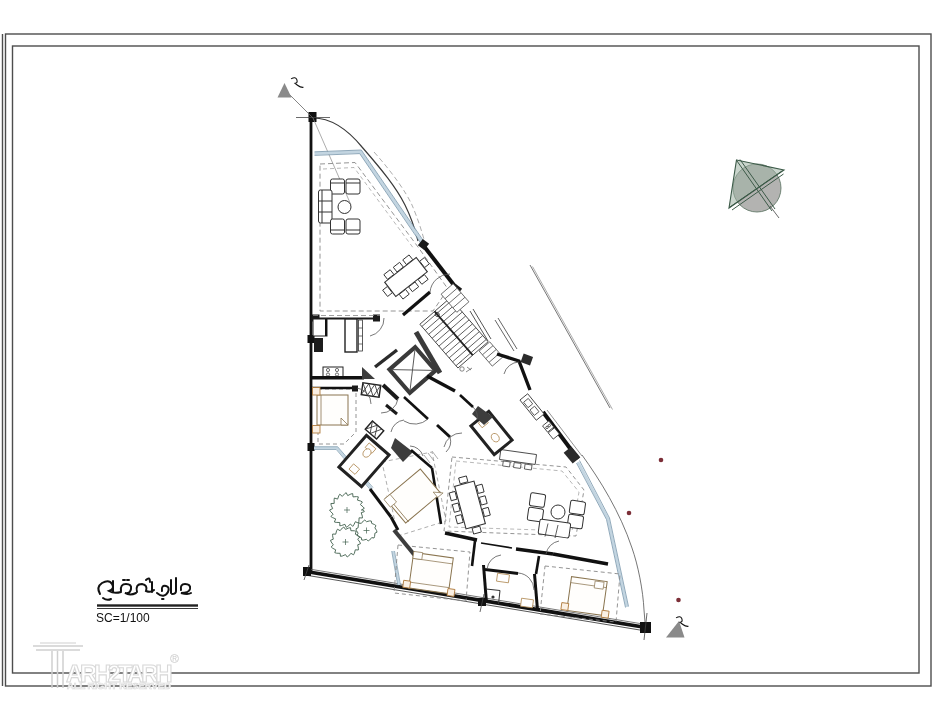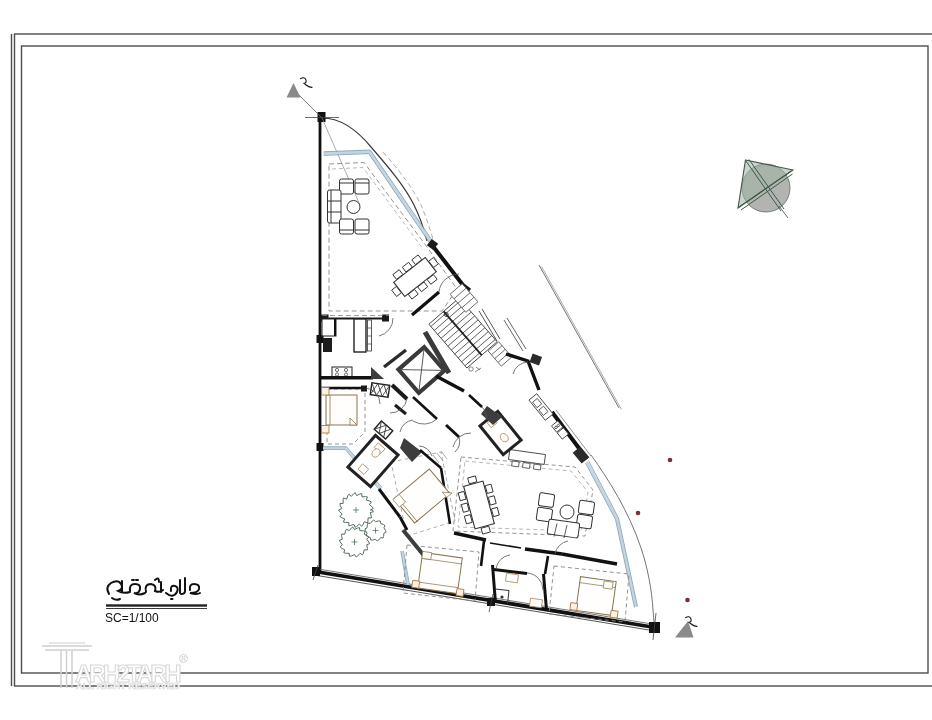--- a/index.html
+++ b/index.html
@@ -1,16 +1,16 @@
 <!DOCTYPE html>
 <html><head>
 <meta charset="utf-8">
 <style>
   html,body{margin:0;padding:0;background:#ffffff;}
-  #page{position:relative;width:828px;height:720px;background:#ffffff;font-family:"Liberation Sans", sans-serif;margin-left:9px;}
+  #page{position:relative;width:828px;height:720px;background:#ffffff;font-family:"Liberation Sans", sans-serif;}
   svg{position:absolute;top:0;left:0;}
 </style>
 </head>
 <body>
 <div id="page">
 <svg width="932" height="720" viewBox="0 0 932 720" fill="none">
 
 <line x1="2.5" y1="34" x2="2.5" y2="686" stroke="#4d4d4d" stroke-width="1.4"></line>
 
 <rect x="5.5" y="34" width="925.5" height="652" stroke="#4d4d4d" stroke-width="1.4"></rect>

